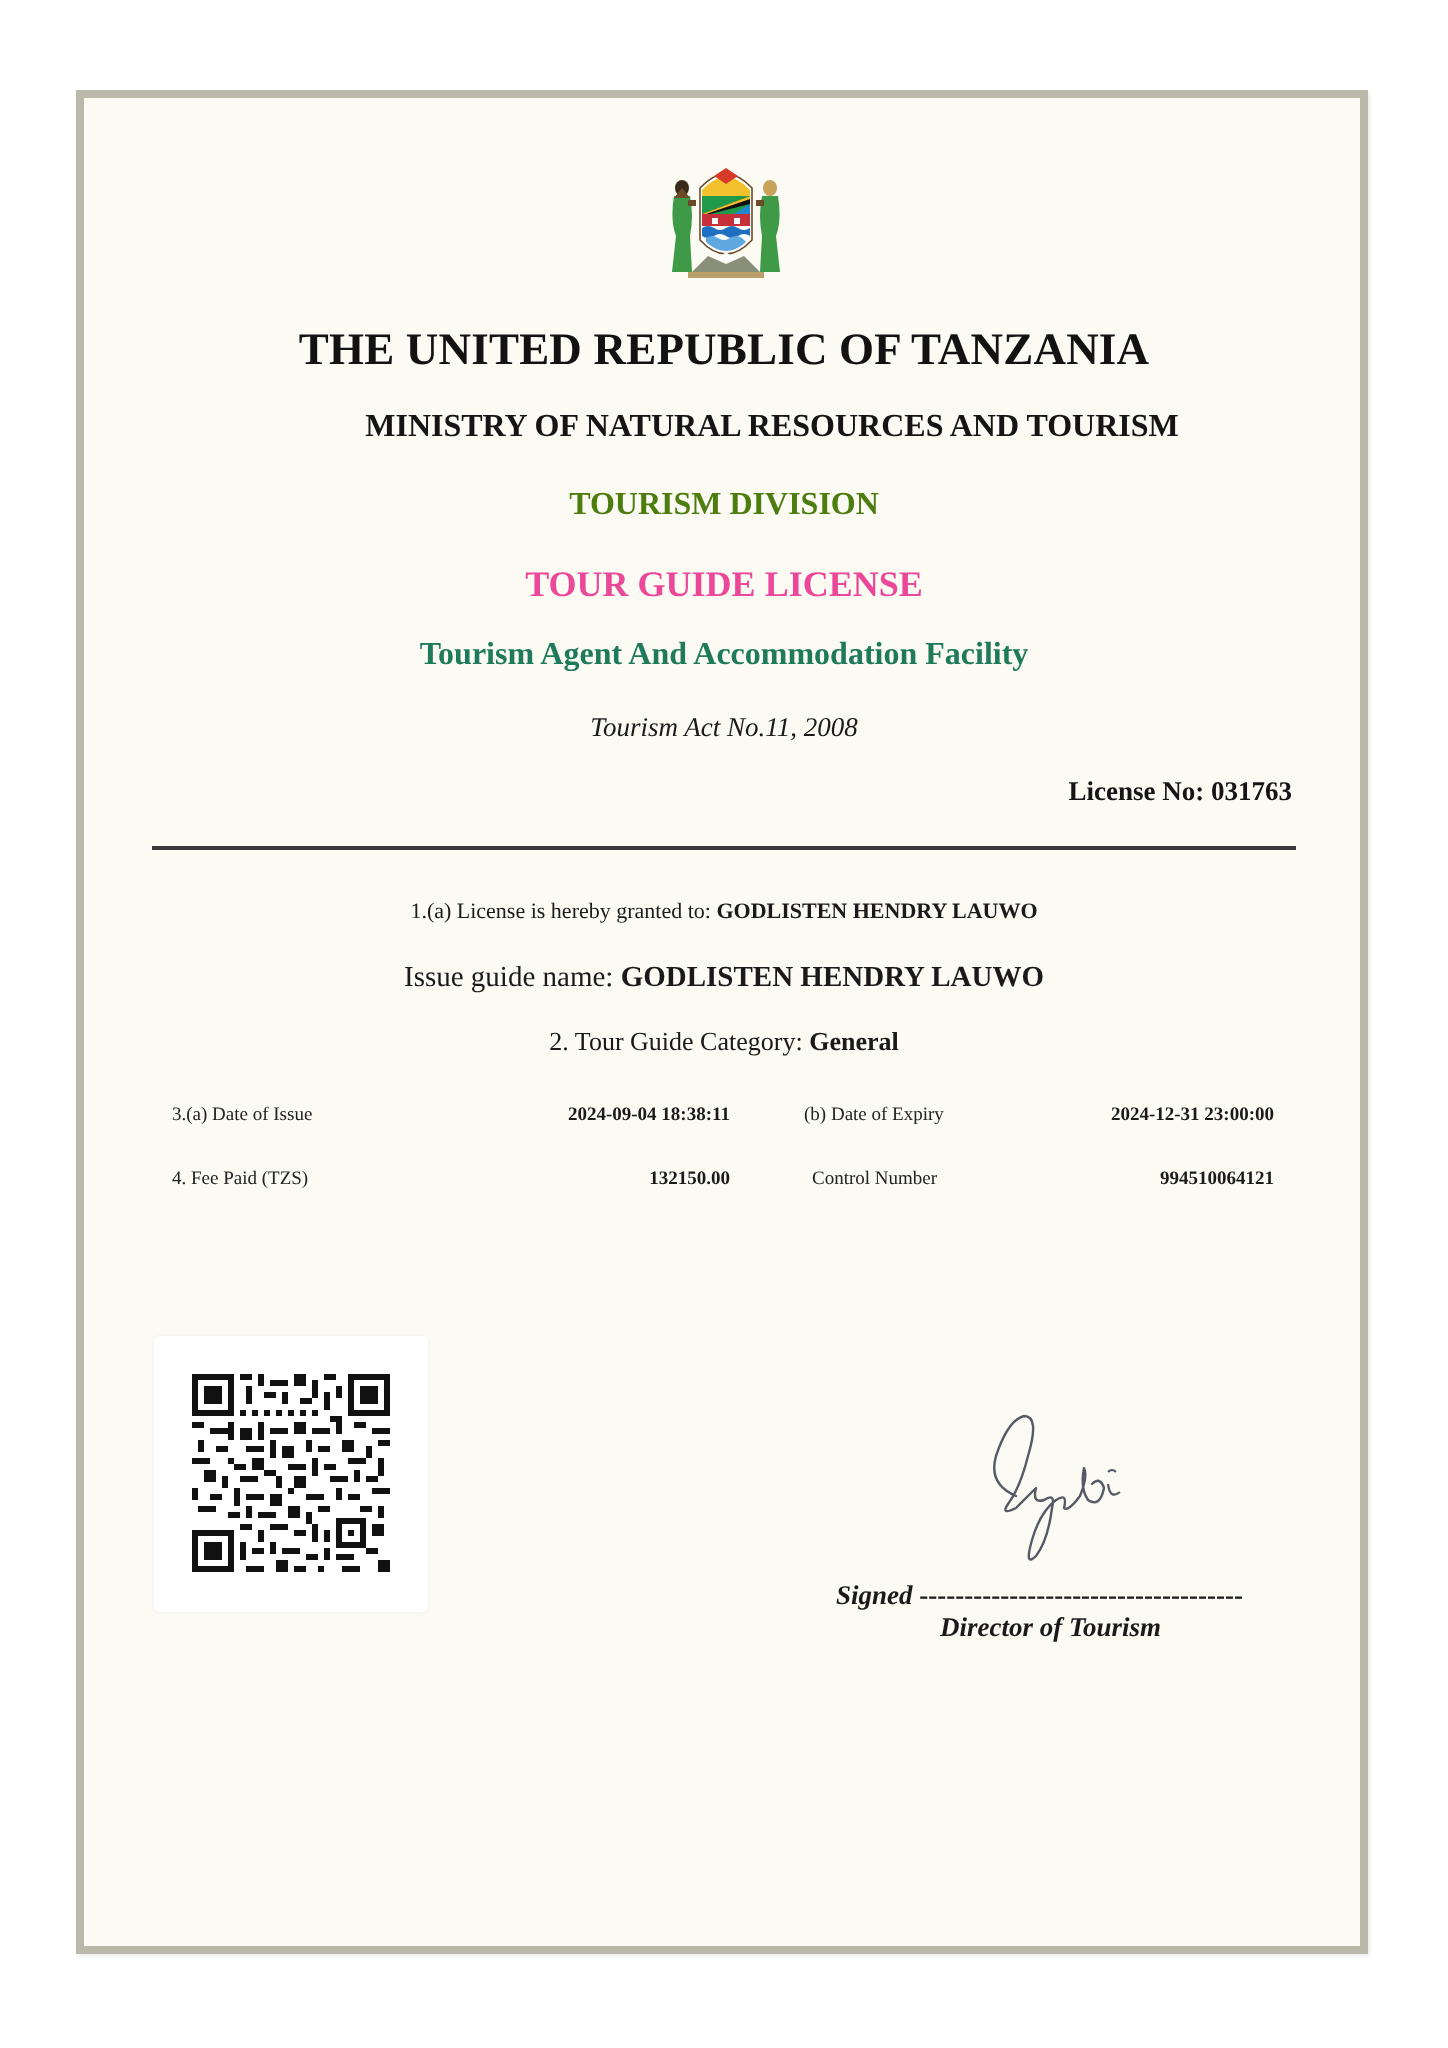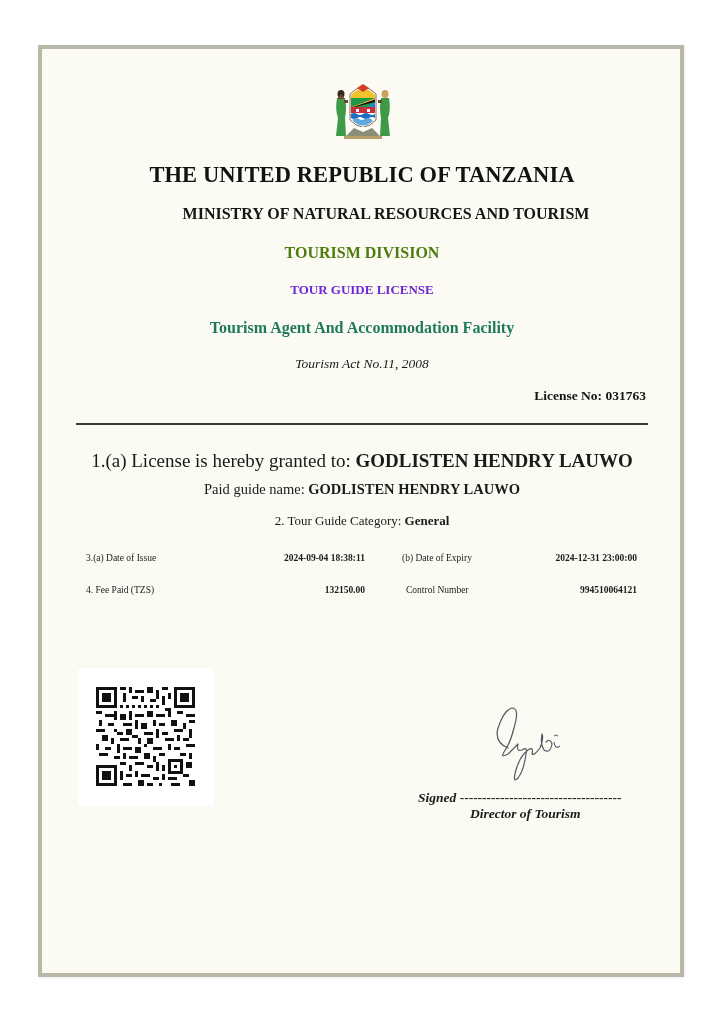--- a/index.html
+++ b/index.html
@@ -60,23 +60,23 @@
       padding-left: 24px;
     }
     .title-division {
       top: 244px;
       font-size: 16px;
       font-weight: bold;
       color: #4d7c0f;
     }
     .title-license {
       top: 282px;
-      font-size: 13px;
-      font-weight: bold;
-      color: #6d28d9;
+      font-size: 18px;
+      font-weight: bold;
+      color: #ec4899;
     }
     .title-facility {
       top: 319px;
       font-size: 16px;
       font-weight: bold;
       color: #1f7a5c;
     }
     .title-act {
       top: 356px;
       font-size: 13.5px;
@@ -95,21 +95,21 @@
     .divider {
       position: absolute;
       left: 76px;
       top: 423px;
       width: 572px;
       height: 0;
       border-top: 2px solid #3a3a3a;
     }
     .grant-line {
       top: 450px;
-      font-size: 19px;
+      font-size: 11px;
       color: #1a1a1a;
     }
     .name-line {
       top: 481px;
       font-size: 14.5px;
       color: #1a1a1a;
     }
     .category-line {
       top: 513px;
       font-size: 13px;
@@ -236,21 +236,21 @@
   <span>031763</span>
 </div>
 
 <div class="divider"></div>
 
 <div class="center-line grant-line">
   <span>1.(a) License is hereby granted to:</span>
   <span class="bold">GODLISTEN HENDRY LAUWO</span>
 </div>
 <div class="center-line name-line">
-  <span>Paid guide name:</span>
+  <span>Issue guide name:</span>
   <span class="bold">GODLISTEN HENDRY LAUWO</span>
 </div>
 <div class="center-line category-line">
   <span>2. Tour Guide Category:</span>
   <span class="bold">General</span>
 </div>
 
 <div class="detail-label" style="left:86px; top:553px;">3.(a) Date of Issue</div>
 <div class="detail-value" style="right:359px; top:553px;">2024-09-04 18:38:11</div>
 <div class="detail-label" style="left:370px; top:553px;padding-left:32px;">(b) Date of Expiry</div>

